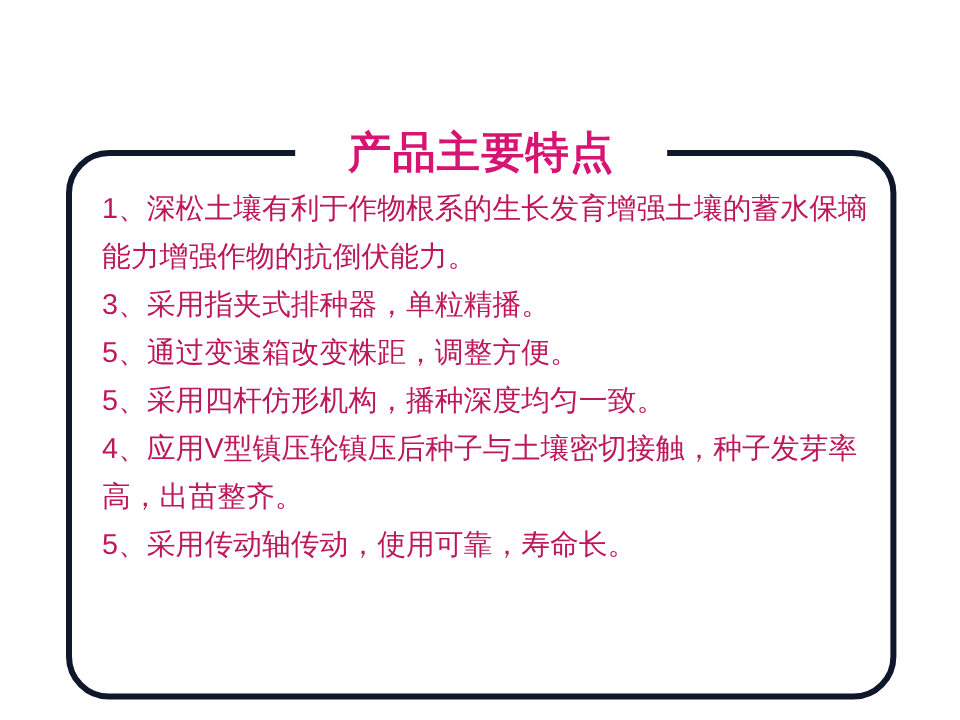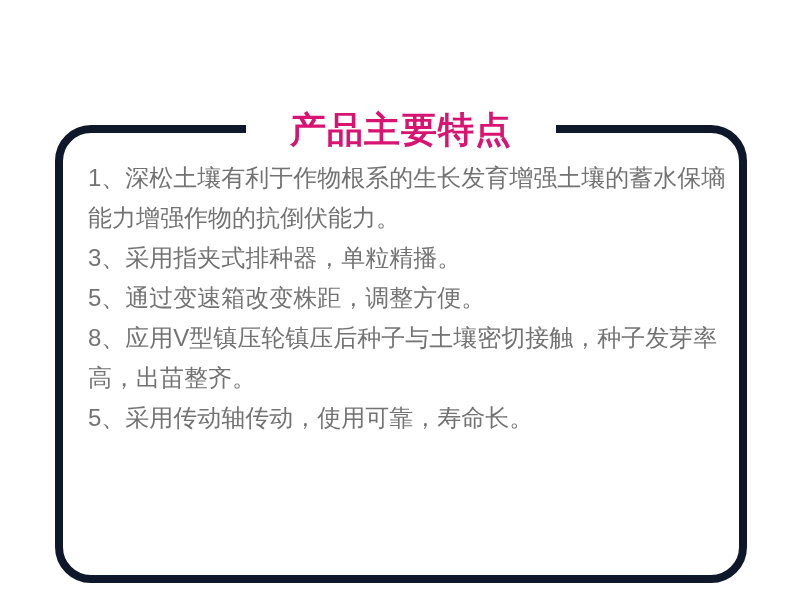--- a/index.html
+++ b/index.html
@@ -15,21 +15,21 @@
     overflow: hidden;
     font-family: "Liberation Sans", sans-serif;
   }
   .panel {
     position: absolute;
     left: 55px;
     top: 125px;
     width: 692px;
     height: 458px;
     box-sizing: border-box;
-    border: 8px solid #0f172a;
+    border: 5px solid #0f172a;
     border-radius: 36px;
     background: #ffffff;
   }
   .panel-title {
     position: absolute;
     top: -27px;
     left: 50%;
     transform: translateX(-50%);
     background: #ffffff;
     padding: 0 44px;
@@ -43,33 +43,34 @@
   }
   .features {
     box-sizing: content-box;
     padding: 25px 0 0 25px;
     width: 645px;
   }
   .features p {
     margin: 0;
     font-size: 24px;
     line-height: 40px;
-    color: #737373;
+    color: #be185d;
     text-align: left;
     word-break: normal;
     overflow-wrap: break-word;
   }
 </style>
 </head>
 <body>
 
 <div class="canvas">
   <div class="panel">
     <div class="panel-title">产品主要特点</div>
     <div class="features">
       <p>1、深松土壤有利于作物根系的生长发育增强土壤的蓄水保墒能力增强作物的抗倒伏能力。</p>
       <p>3、采用指夹式排种器，单粒精播。</p>
       <p>5、通过变速箱改变株距，调整方便。</p>
-      <p>8、应用V型镇压轮镇压后种子与土壤密切接触，种子发芽率高，出苗整齐。</p>
+      <p>5、采用四杆仿形机构，播种深度均匀一致。</p>
+      <p>4、应用V型镇压轮镇压后种子与土壤密切接触，种子发芽率高，出苗整齐。</p>
       <p>5、采用传动轴传动，使用可靠，寿命长。</p>
     </div>
   </div>
 </div>
 
 </body></html>

